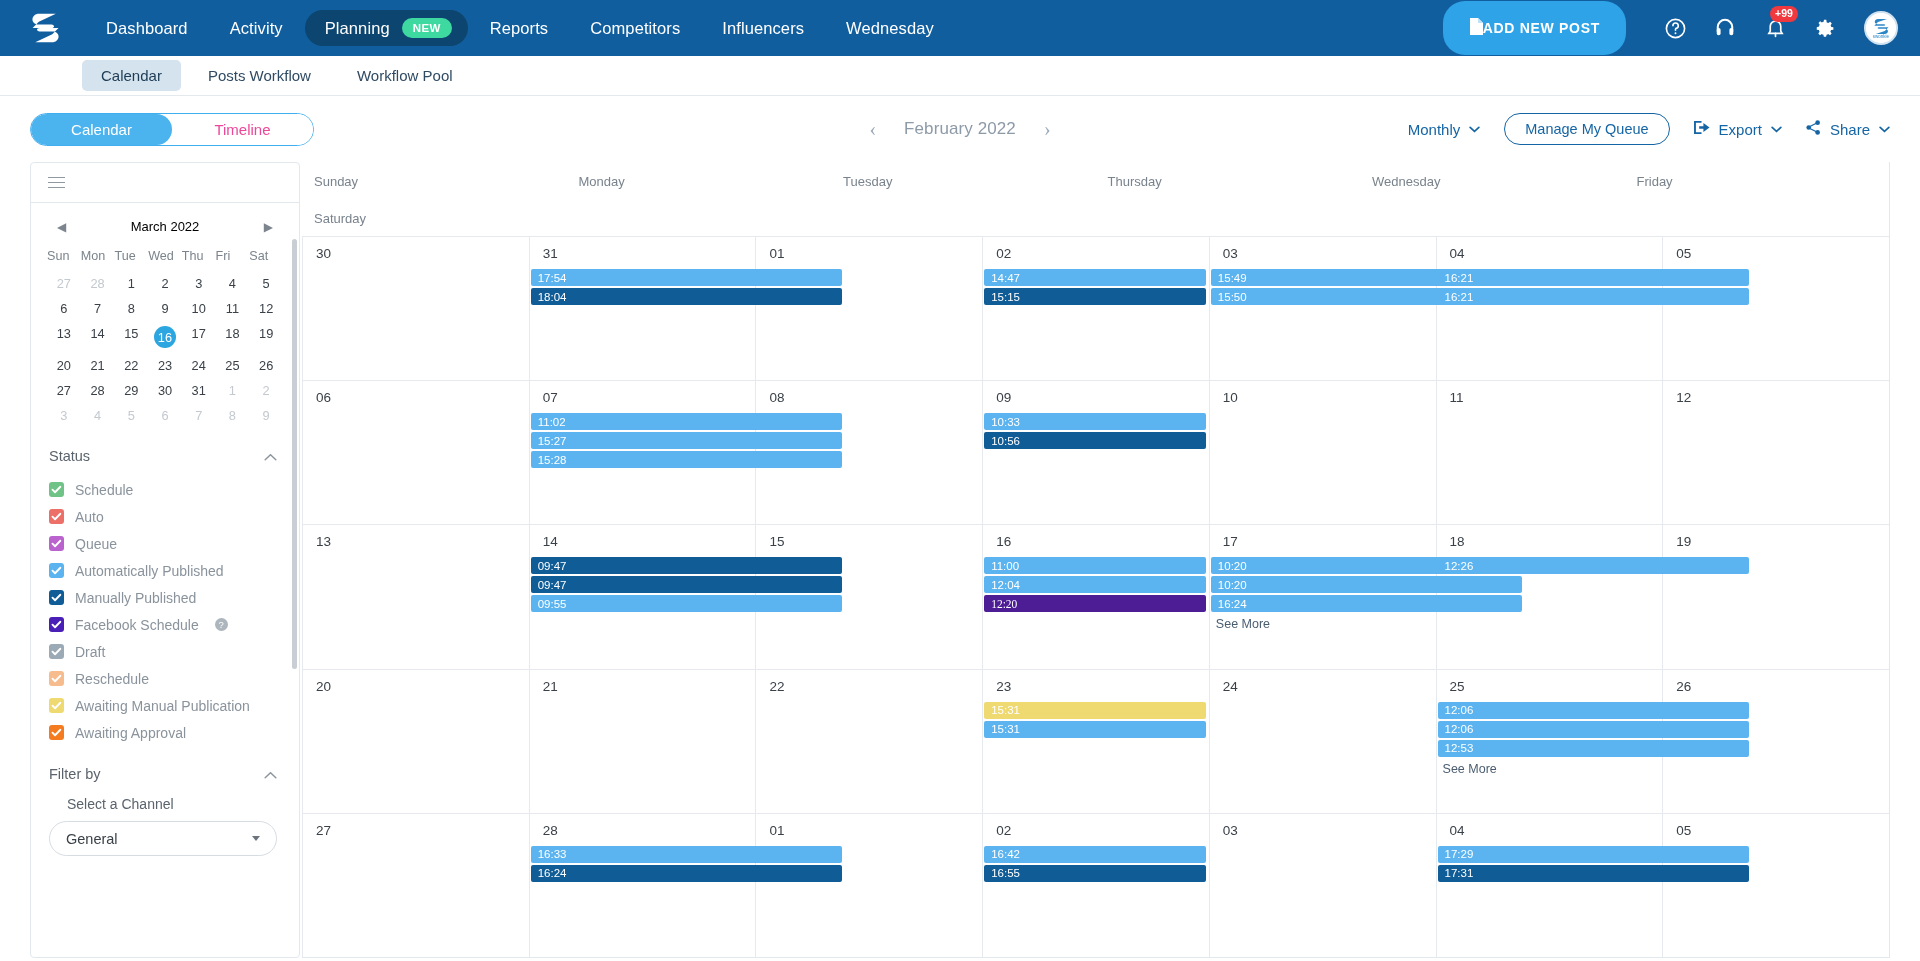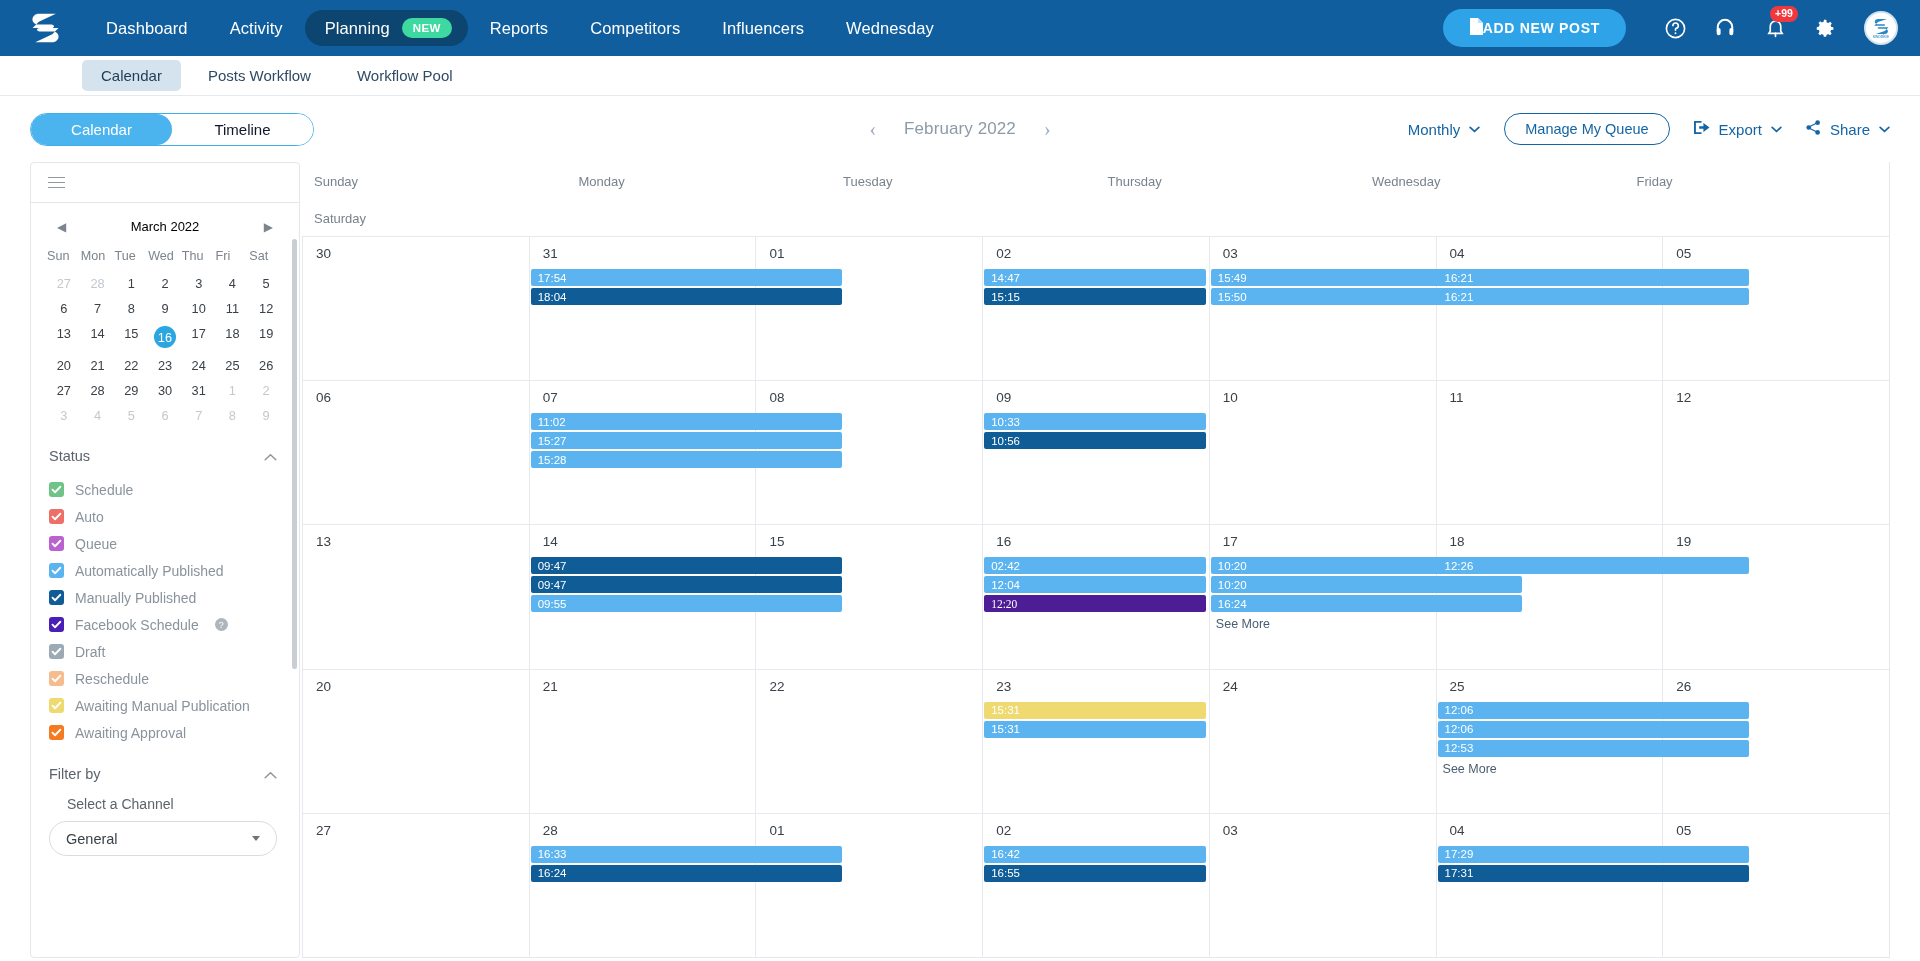--- a/index.html
+++ b/index.html
@@ -27,21 +27,21 @@
     background: #0C456F; display: flex; align-items: center; gap: 12px;
     padding: 8px 16px 8px 20px;
   }
   .nav-badge {
     background: #3DD9A0; color: #ffffff; font-size: 11.5px; font-weight: bold;
     border-radius: 11px; padding: 4px 11px; letter-spacing: .4px;
   }
   .nav-right { margin-left: auto; display: flex; align-items: center; gap: 20px; }
   .btn-addpost {
     background: #2EA3E8; color: #fff; border: none; border-radius: 22px;
-    height: 38px; padding: 0 26px; font-size: 14px; font-weight: bold;
+    height: 54px; padding: 0 26px; font-size: 14px; font-weight: bold;
     letter-spacing: .7px; display: flex; align-items: center; 
     cursor: pointer; font-family: inherit; margin-right: 14px;
   }
   .icon-btn {
     width: 30px; height: 30px; display: flex; align-items: center;
     justify-content: center; cursor: pointer; position: relative; color: #fff;
   }
   .bell-badge {
     position: absolute; top: -7px; left: 10px;
     background: #F0383F; color: #fff; font-size: 10.5px; font-weight: bold;
@@ -68,21 +68,21 @@
   .toolbar {
     height: 66px; display: flex; align-items: center; padding: 0 30px 0 30px;
     background: #fff;
   }
   .seg {
     display: flex; border: 1px solid #3FAEEF; border-radius: 20px;
     overflow: hidden; height: 33px; width: 284px;
   }
   .seg-item {
     flex: 1; display: flex; align-items: center; justify-content: center;
-    font-size: 15px; color: #0f172a; cursor: pointer; background: #fff;
+    font-size: 15px; color: #ec4899; cursor: pointer; background: #fff;
   }
   .seg-item.active { background: #4BB3EE; color: #fff; border-radius: 20px; }
 
   .datenav {
     position: absolute; left: 50%; transform: translateX(-50%);
     display: flex; align-items: center; gap: 26px;
   }
   .datenav .arrow {
     color: #9AA9B8; font-size: 20px; cursor: pointer; line-height: 1;
     padding: 0 2px; font-family: "Liberation Serif", serif;
@@ -624,21 +624,21 @@
             <div class="cal-daynum">14</div>
             <div class="pill" style="background: rgb(15, 92, 150); width: 138%; z-index: 2; position: relative;">09:47</div>
             <div class="pill" style="background: rgb(15, 92, 150); width: 138%; z-index: 2; position: relative;">09:47</div>
             <div class="pill" style="background: rgb(91, 180, 240); width: 138%; z-index: 2; position: relative;">09:55</div>
           </div>
           <div class="cal-cell">
             <div class="cal-daynum">15</div>
           </div>
           <div class="cal-cell">
             <div class="cal-daynum">16</div>
-            <div class="pill" style="background: rgb(91, 180, 240);">02:42</div>
+            <div class="pill" style="background: rgb(91, 180, 240);">11:00</div>
             <div class="pill" style="background: rgb(91, 180, 240);">12:04</div>
             <div class="pill" style="background: #4c1d95; font-family: Liberation Serif, serif;">12:20</div>
           </div>
           <div class="cal-cell">
             <div class="cal-daynum">17</div>
             <div class="pill" style="background: rgb(91, 180, 240); width: 138%; z-index: 2; position: relative;">10:20</div>
             <div class="pill" style="background: rgb(91, 180, 240); width: 138%; z-index: 2; position: relative;">10:20</div>
             <div class="pill" style="background: rgb(91, 180, 240); width: 138%; z-index: 2; position: relative;">16:24</div>
             <div class="see-more">See More</div>
           </div>

